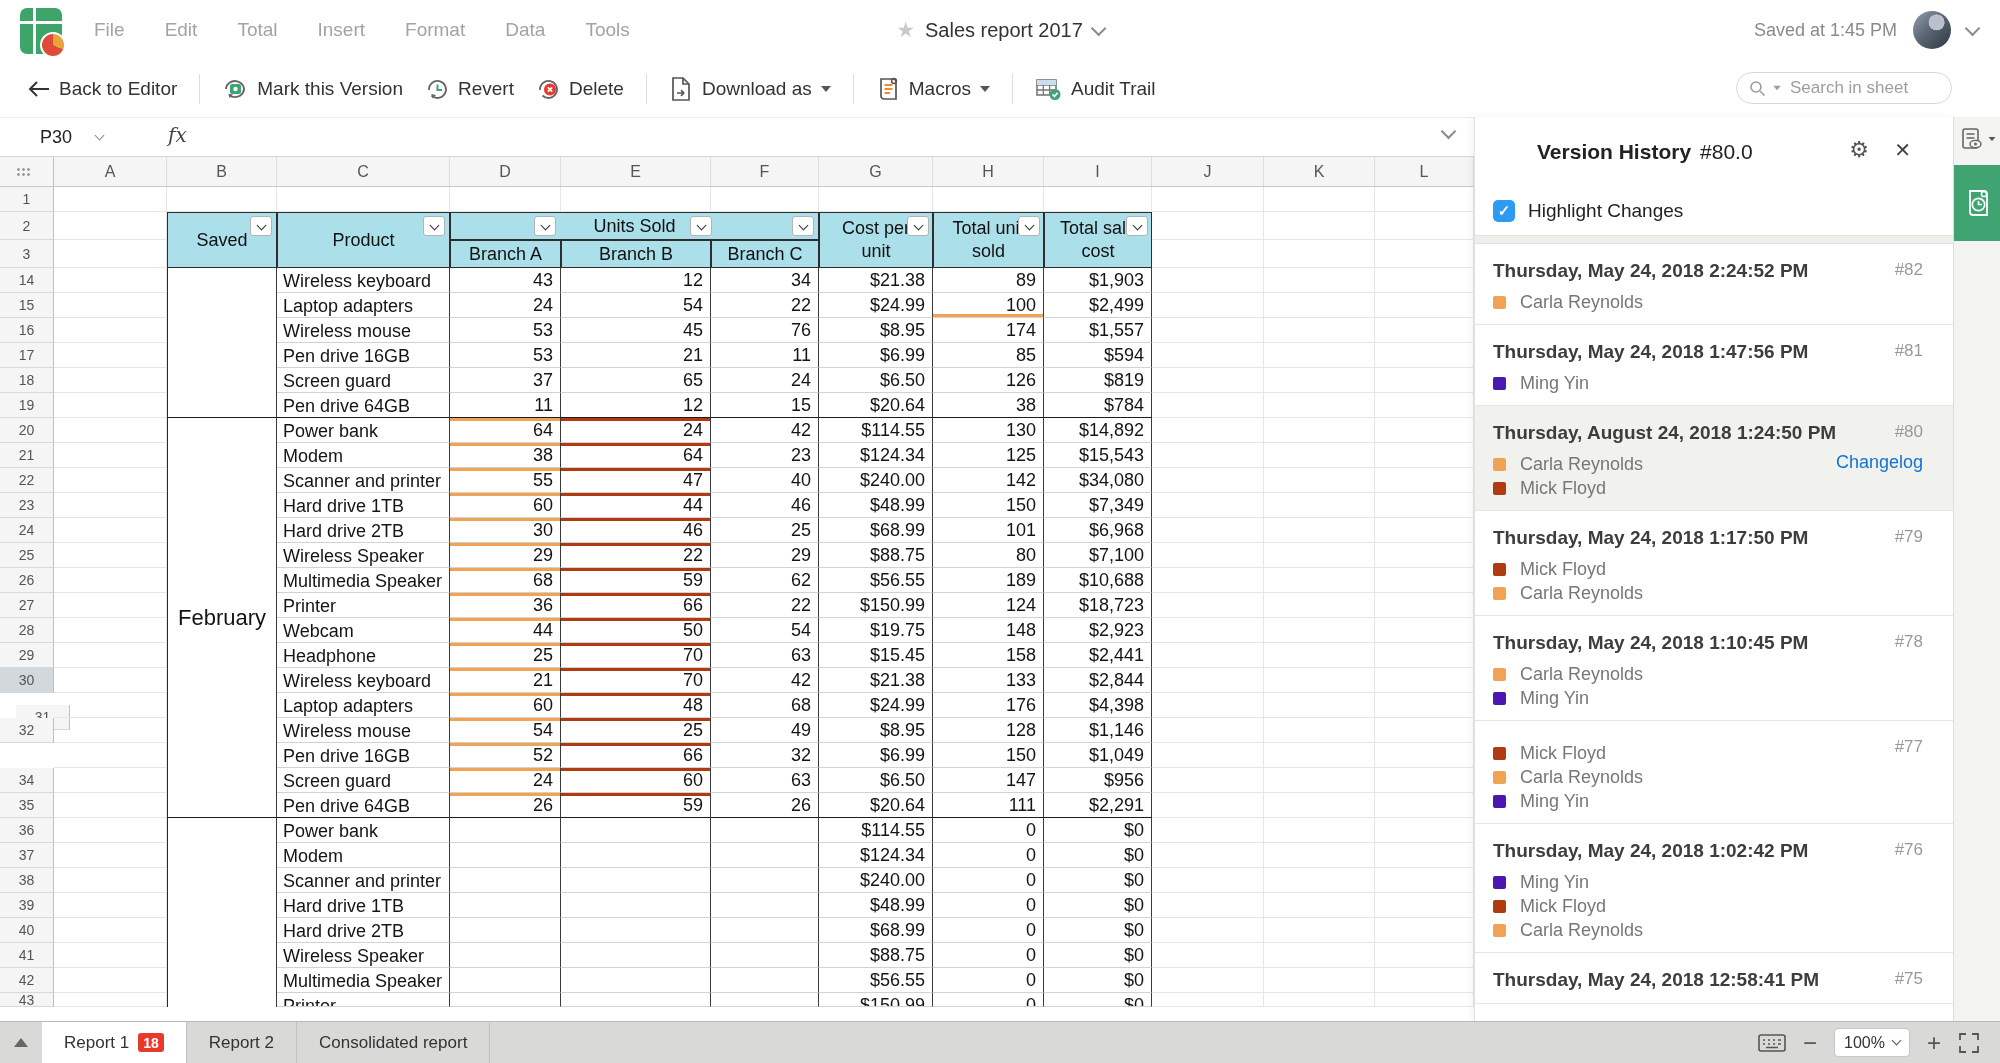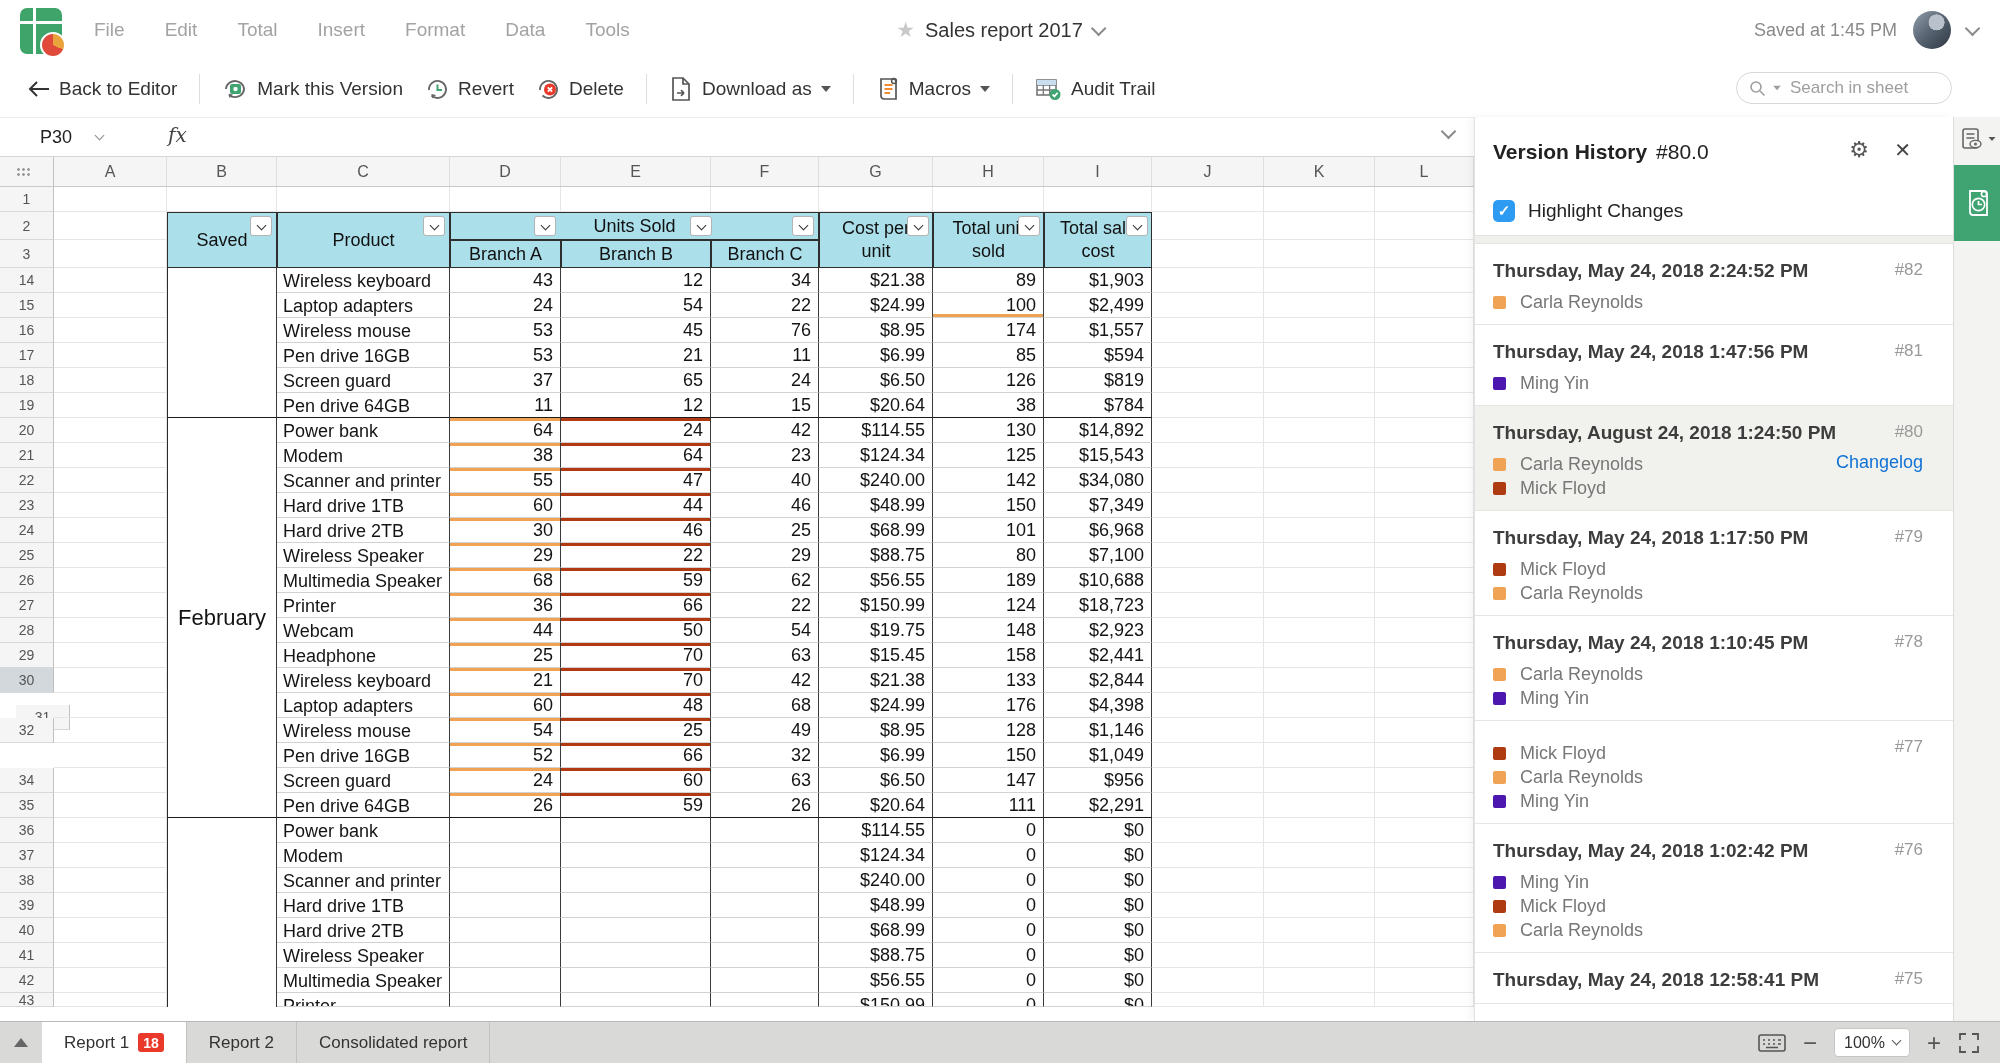--- a/index.html
+++ b/index.html
@@ -82,21 +82,21 @@
          line-height:23px;}
   .fbtn{position:absolute;width:22px;height:20px;background:#fff;border:1px solid #b4b4b4;border-radius:3px;
         box-sizing:border-box;display:flex;align-items:center;justify-content:center;z-index:5;}
   .fbtn .cv{width:6px;height:6px;border-width:1.8px;border-color:#333;margin-top:-2px;}
   #feb-label{position:absolute;display:flex;align-items:center;justify-content:center;
              font-size:22px;color:#141414;}
   
   #vhpanel{position:absolute;left:1474px;top:117px;width:479px;height:904px;background:#fff;
            border-left:1px solid #e2e2e2;box-shadow:-3px 0 8px rgba(0,0,0,.05);box-sizing:border-box;overflow:hidden;}
   #vh-head{position:relative;height:70px;display:flex;align-items:center;padding:0 18px;gap:9px;}
-  #vh-title{font-size:21px;font-weight:bold;color:#222;}
+  #vh-title{font-size:21px;font-weight:bold;color:#222;margin-left:44px;}
   #vh-ver{font-size:21px;color:#222;}
   #vh-gear{position:absolute;right:84px;top:20px;font-size:22px;color:#555;font-family:"DejaVu Sans",sans-serif;}
   #vh-close{position:absolute;right:42px;top:21px;font-size:20px;color:#444;font-family:"DejaVu Sans",sans-serif;}
   #vh-highlight{height:48px;display:flex;align-items:center;padding:0 18px;gap:13px;}
   #vh-check{width:22px;height:22px;border-radius:5px;background:#2e9bf2;color:#fff;font-size:15px;
             display:flex;align-items:center;justify-content:center;font-weight:bold;}
   #vh-hl-label{font-size:19px;color:#222;}
   #vh-band{height:7px;background:#efefec;border-top:1px solid #e3e3e1;border-bottom:1px solid #e3e3e1;}
   .vh-entry{position:relative;padding:14px 18px 10px 18px;border-bottom:1px solid #e5e5e3;background:#fff;}
   .vh-entry.sel{background:#f1f1ee;}

